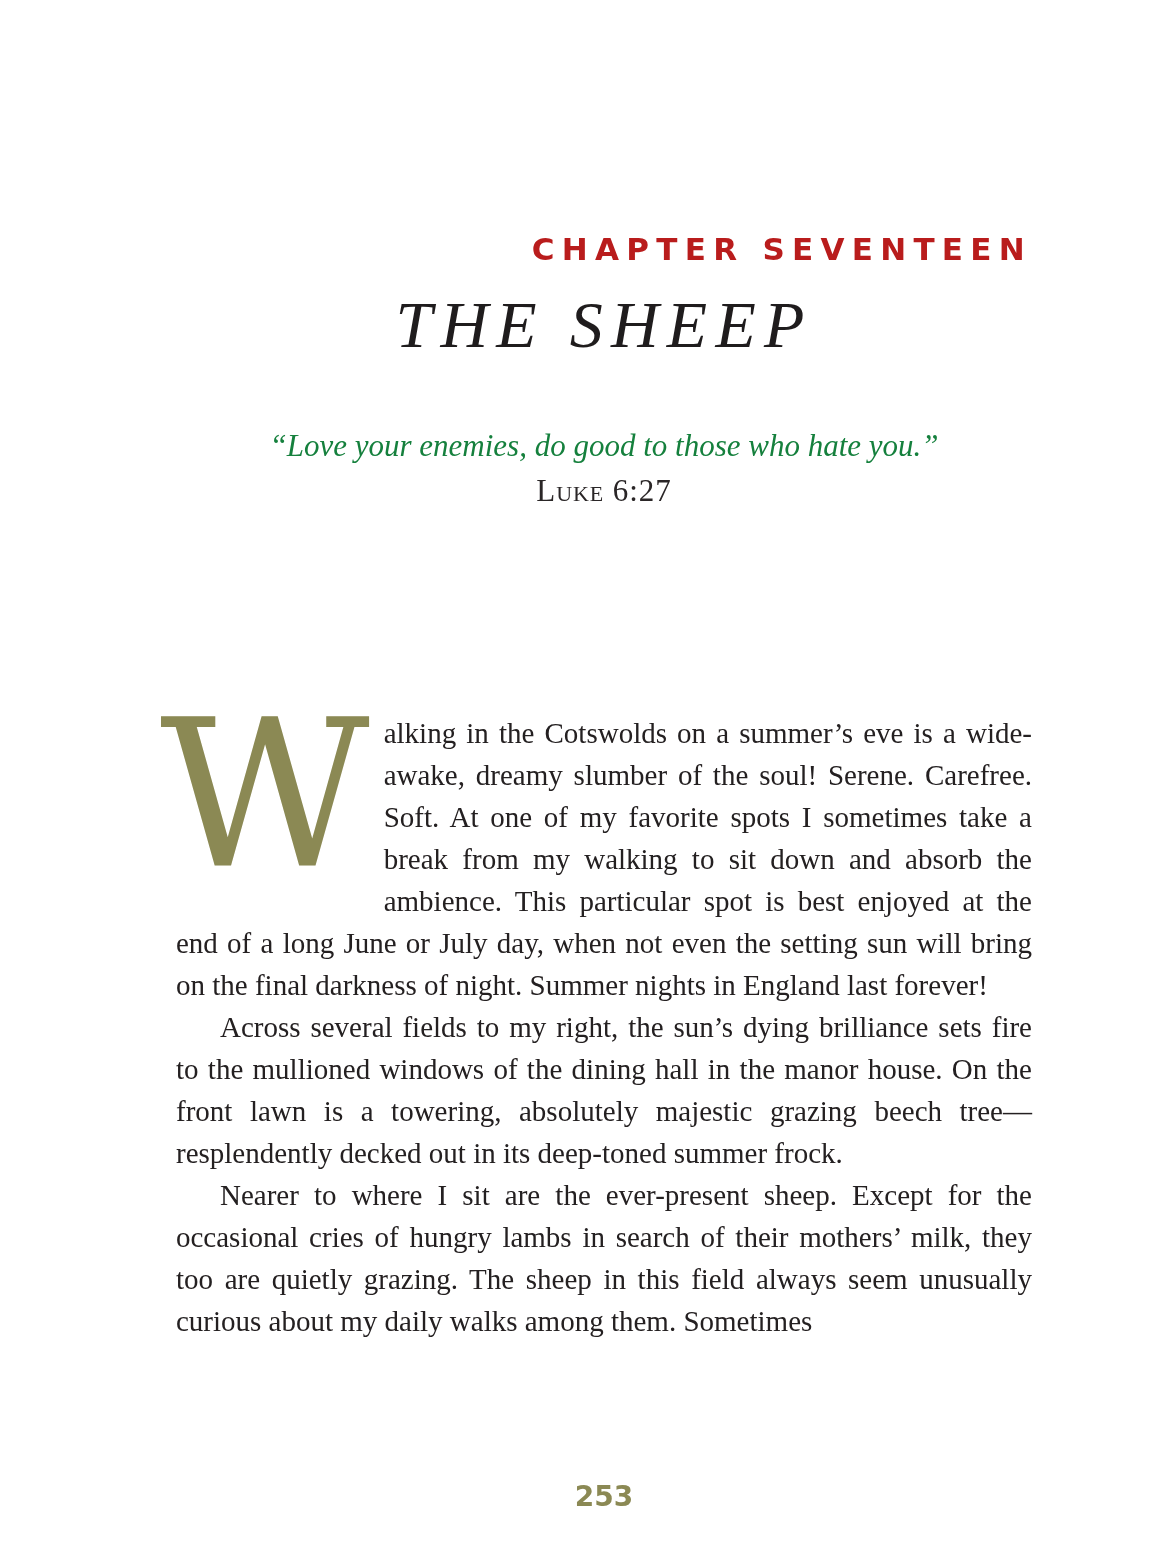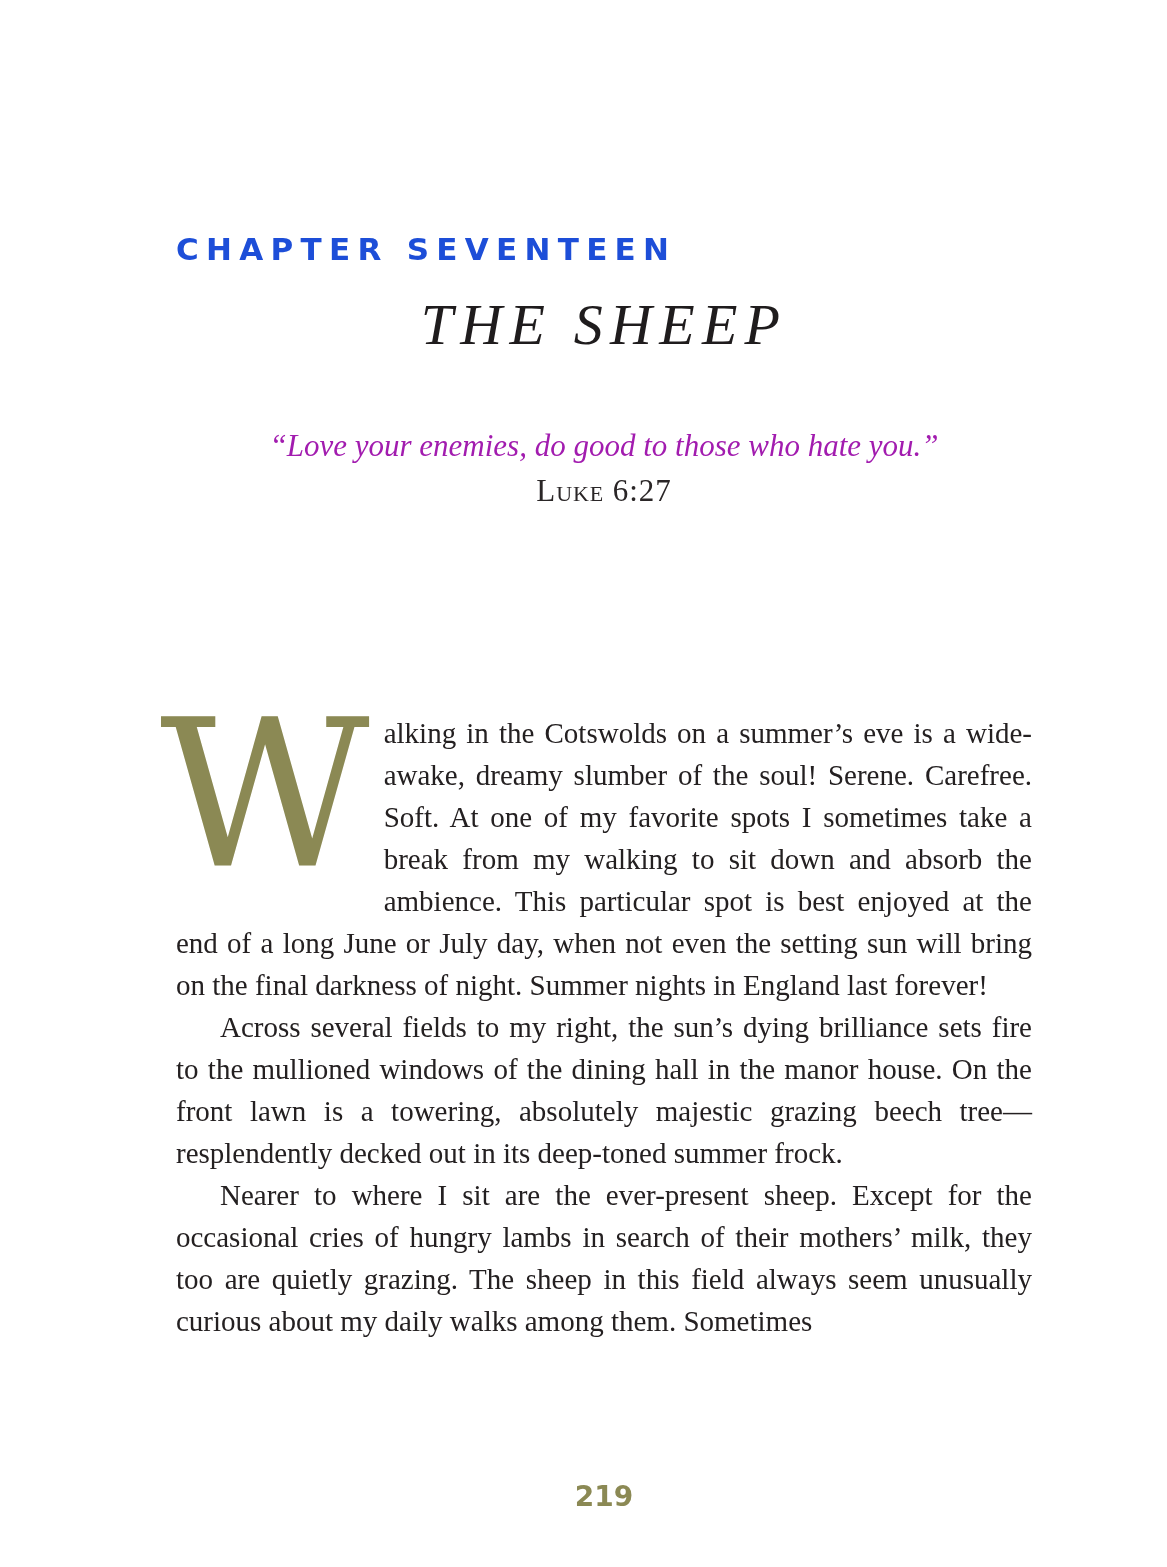--- a/index.html
+++ b/index.html
@@ -18,49 +18,49 @@
     color: #242021;
   }
   .column {
     position: absolute;
     left: 176px;
     top: 0;
     width: 856px;
   }
   .chapter-label {
     margin-top: 230px;
-    text-align: left;
+    text-align: right;
     font-family: "DejaVu Sans", sans-serif;
     font-weight: 700;
     font-size: 31px;
     line-height: 38px;
     letter-spacing: 0.235em;
-    color: #1d4ed8;
+    color: #b91c1c;
   }
   .chapter-title {
     margin: 16px 0 0 0;
     text-align: center;
     font-family: "Liberation Serif", serif;
     font-style: italic;
     font-weight: 400;
-    font-size: 58px;
+    font-size: 66px;
     line-height: 82px;
     letter-spacing: 0.125em;
     color: #1f1c1d;
   }
   .epigraph {
     margin-top: 60px;
     text-align: center;
   }
   .epigraph-quote {
     margin: 0;
     font-style: italic;
     font-size: 31px;
     line-height: 40px;
-    color: #a21caf;
+    color: #15803d;
   }
   .epigraph-attribution {
     margin: 6px 0 8px 0;
     font-variant: small-caps;
     font-size: 31px;
     line-height: 38px;
     letter-spacing: 0.03em;
     color: #2a2627;
   }
   .body-text {
@@ -120,15 +120,15 @@
       <p class="para first">
         <span class="dropcap">W</span><span>alking in the Cotswolds on a summer’s eve is a wide-awake, dreamy slumber of the soul! Serene. Carefree. Soft. At one of my favorite spots I sometimes take a break from my walking to sit down and absorb the ambience. This particular spot is best enjoyed at the end of a long June or July day, when not even the setting sun will bring on the final darkness of night. Summer nights in England last forever!</span>
       </p>
       <p class="para indent">Across several fields to my right, the sun’s dying brilliance sets fire to the mullioned windows of the dining hall in the manor house. On the front lawn is a towering, absolutely majestic grazing beech tree—resplendently decked out in its deep-toned summer frock.</p>
       <p class="para indent">Nearer to where I sit are the ever-present sheep. Except for the occasional cries of hungry lambs in search of their mothers’ milk, they too are quietly grazing. The sheep in this field always seem unusually curious about my daily walks among them. Sometimes</p>
     </main>
 
   </div>
 
   <footer class="page-footer">
-    <div class="page-number">219</div>
+    <div class="page-number">253</div>
   </footer>
 </div>
 
 </body></html>

